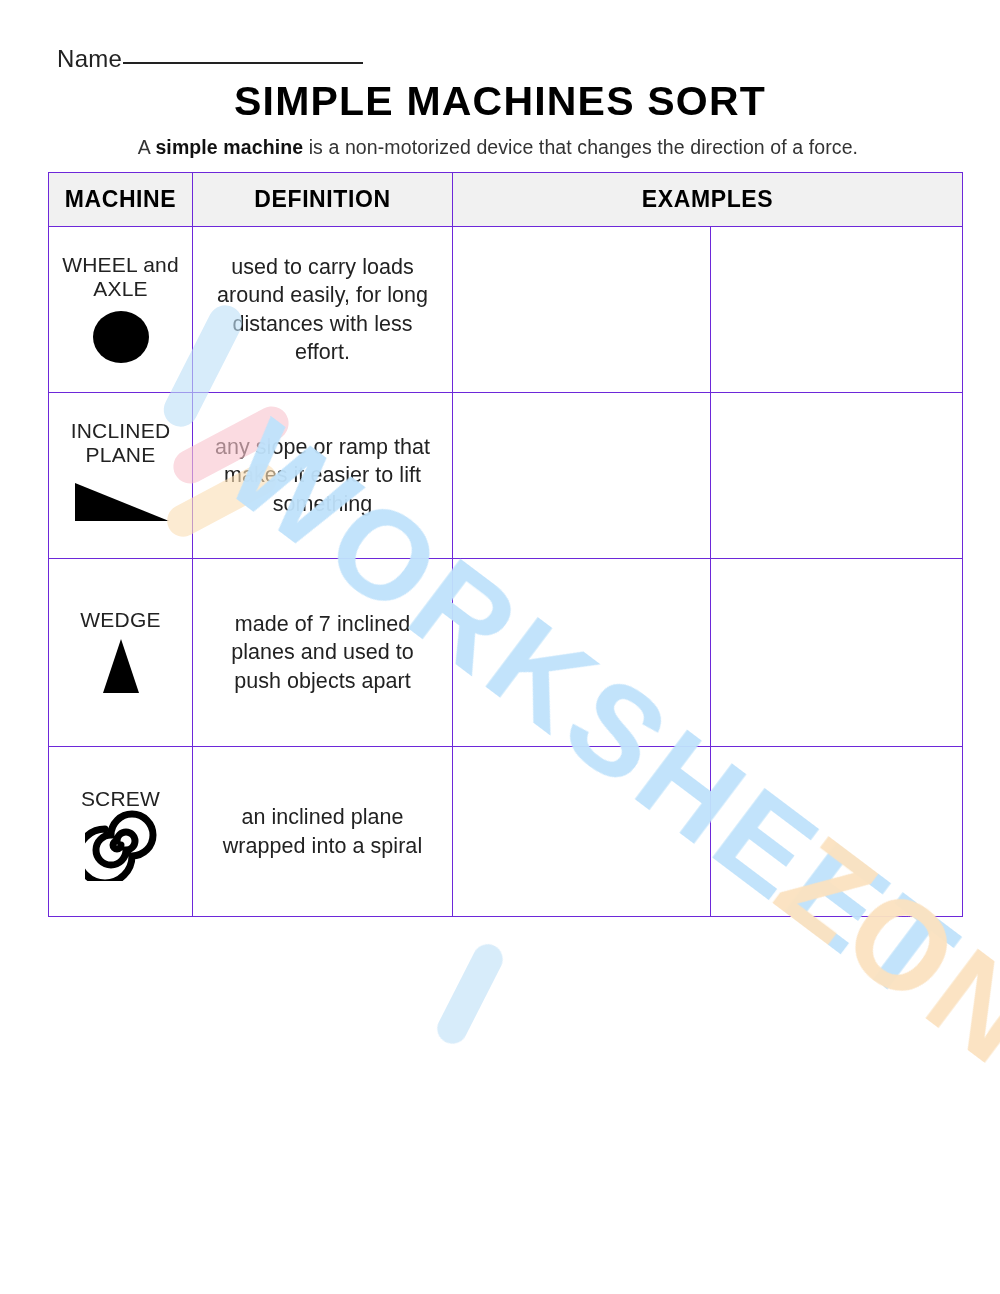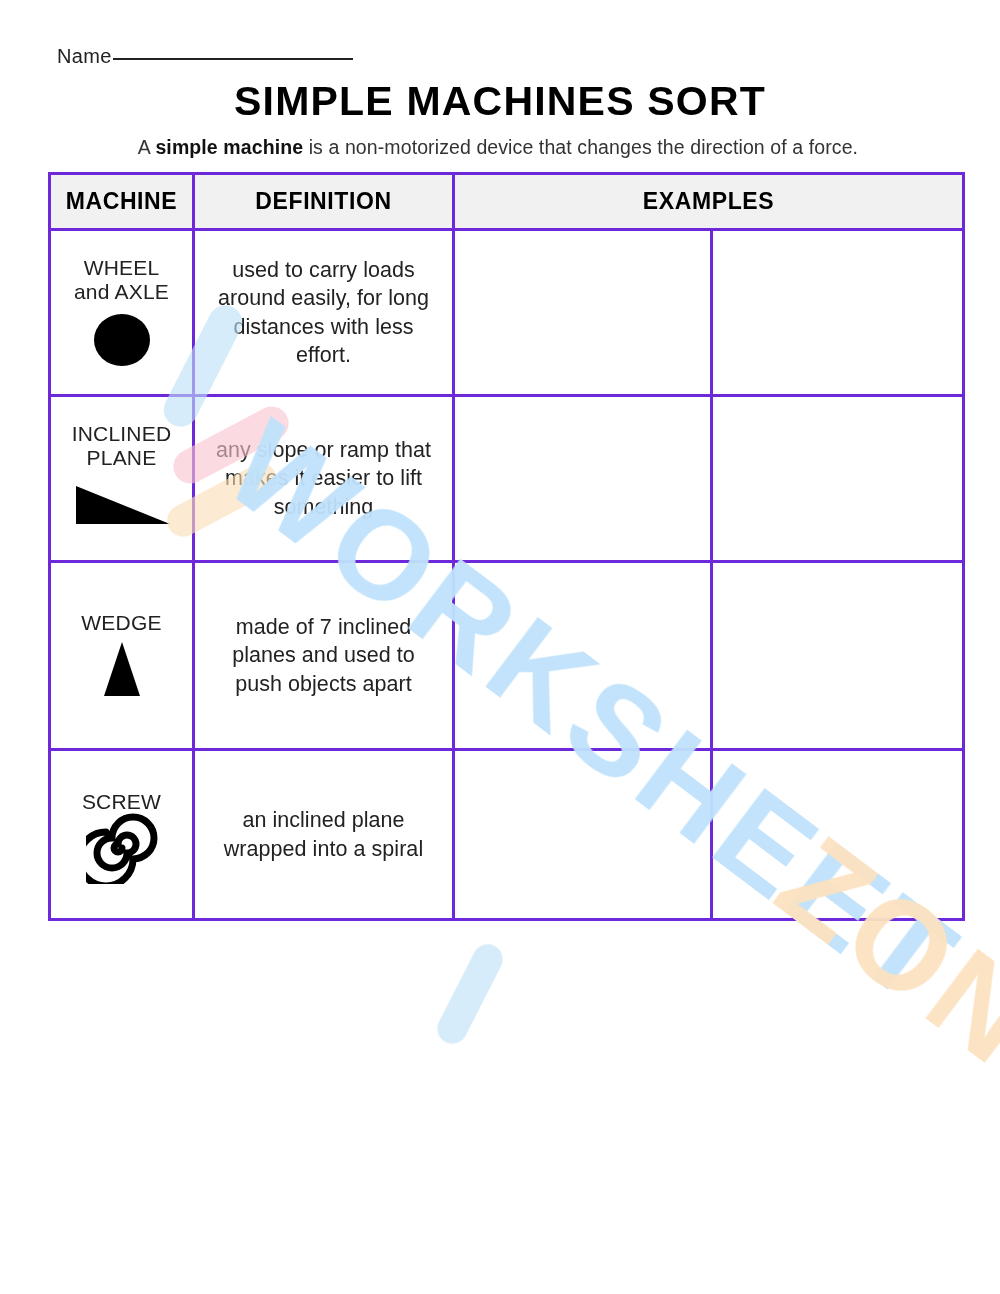--- a/index.html
+++ b/index.html
@@ -32,21 +32,21 @@
     left: 0; top: 0;
     width: 1000px;
     height: 1294px;
     z-index: 2;
   }
 
   .name-line {
     position: absolute;
     left: 57px;
     top: 45px;
-    font-size: 20px;
+    font-size: 24px;
     letter-spacing: 0.3px;
     color: #222;
     white-space: nowrap;
   }
   .name-rule {
     display: inline-block;
     border-bottom: 2px solid #222;
     width: 240px;
     vertical-align: 3px;
     margin-left: 1px;
@@ -77,21 +77,21 @@
   
   table.sheet {
     position: absolute;
     left: 48px;
     top: 172px;
     width: 914px;
     border-collapse: collapse;
     table-layout: fixed;
   }
   table.sheet td, table.sheet th {
-    border: 3px solid #6d28d9;
+    border: 1px solid #6d28d9;
     padding: 13px;
     vertical-align: middle;
   }
   thead th {
     background: #f1f1f1;
     height: 43px;
     font-size: 23px;
     font-weight: 700;
     letter-spacing: 0.6px;
     color: #000;

